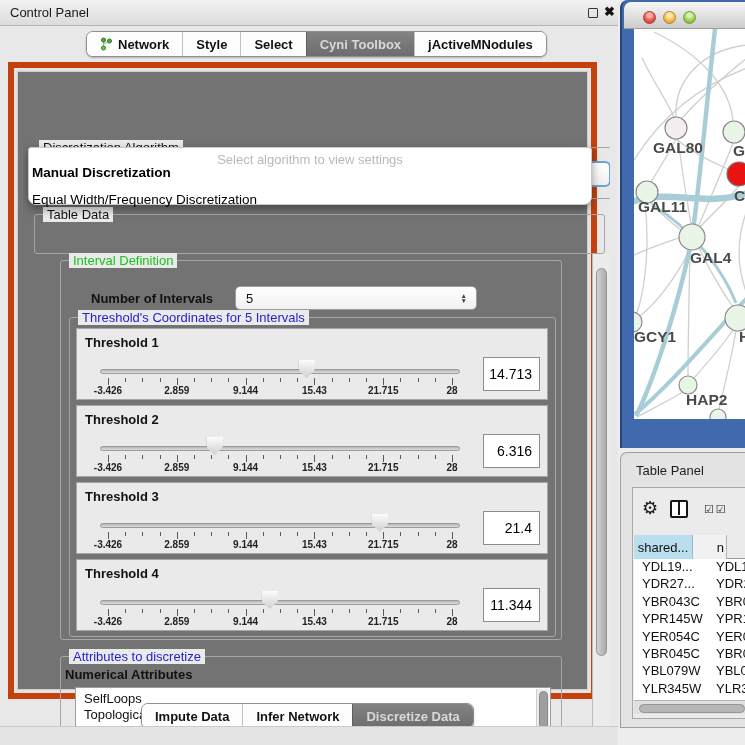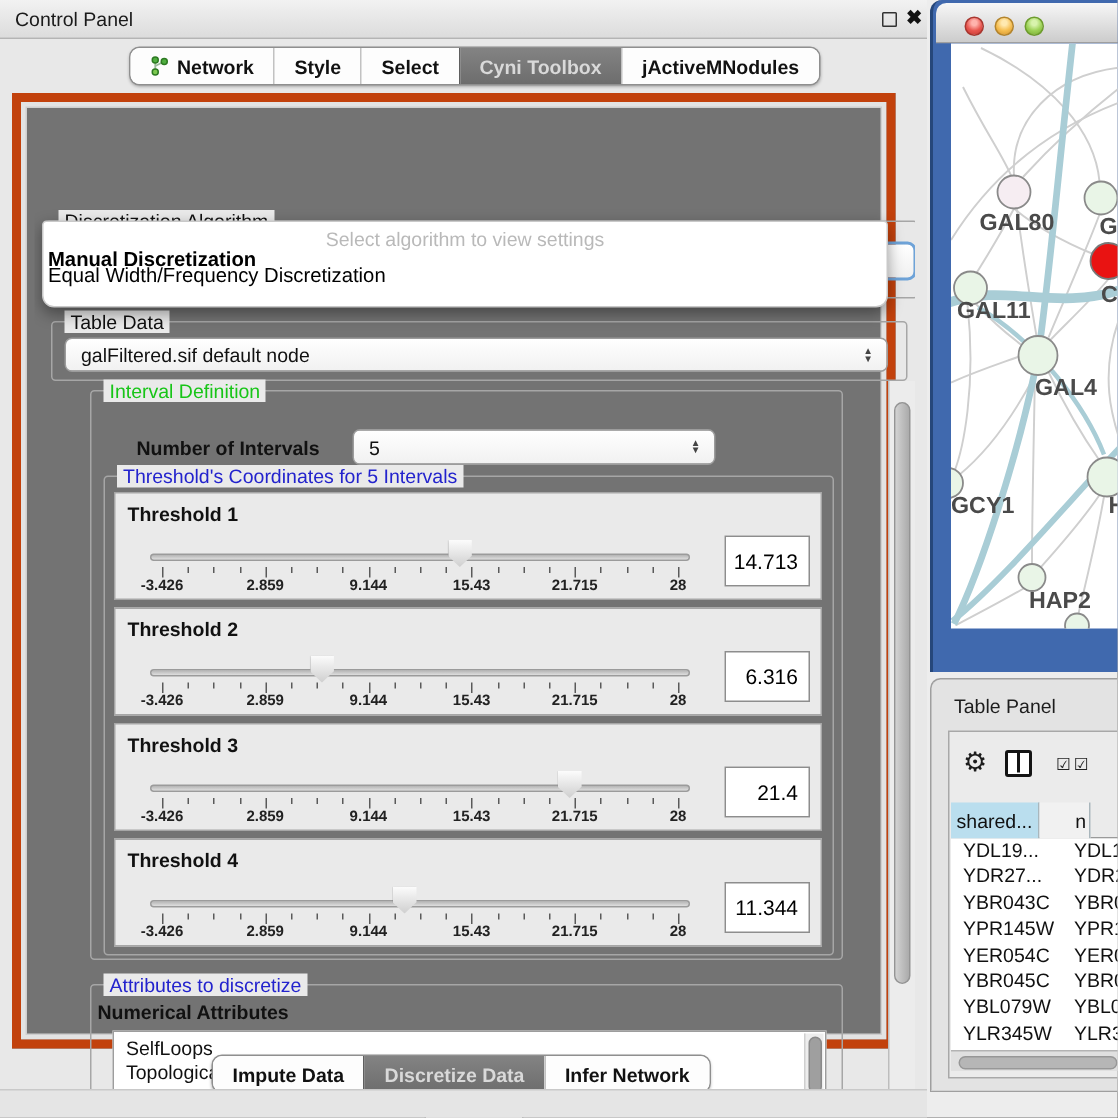--- a/index.html
+++ b/index.html
@@ -161,32 +161,25 @@
     <div class="abs" id="viewport">
 
       <div class="groupbox" id="algo-group" style="left:7px; top:16px; width:582px; height:52px;">
         <span class="grouptitle gt-black">Discretization Algorithm</span>
       </div>
       <div class="abs" id="algo-combo"></div>
 
       <div class="abs" id="algo-popup">
         <div class="prompt">Select algorithm to view settings</div>
         <div class="popup-item bold" style="top:17px;">Manual Discretization</div>
-        <div class="popup-item" style="top:28px;">Equal Width/Frequency Discretization</div>
+        <div class="popup-item" style="top:44px;">Equal Width/Frequency Discretization</div>
       </div>
 
       <div class="groupbox" style="left:11px; top:83px; width:571px; height:40px;">
         <span class="grouptitle gt-black">Table Data</span>
-        <div class="combo" style="left:8px; top:10px; width:549px; height:23px;">
-          <span>galFiltered.sif default node</span>
-          <span class="spinner">
-              <span>▲</span>
-              <span>▼</span>
-            </span>
-        </div>
       </div>
 
       <div class="groupbox" style="left:37px; top:129px; width:502px; height:380px;">
         <span class="grouptitle gt-green">Interval Definition</span>
         <span class="abs" style="left:30px; top:30px; font-size:13px; font-weight:bold; color:#111;">Number of Intervals</span>
         <div class="combo" style="left:174px; top:25px; width:242px; height:24px;">
           <span>5</span>
           <span class="spinner">
               <span>▲</span>
               <span>▼</span>
@@ -350,25 +343,25 @@
       </div>
     </div>
 
     <div class="abs" id="apply-btn">Apply</div>
   </div>
 
   <div class="abs segbar" id="bottom-tabs">
       <div class="seg">
         <span>Impute Data</span>
       </div>
+      <div class="seg">
+        <span>Infer Network</span>
+      </div>
       <div class="seg sel">
         <span>Discretize Data</span>
-      </div>
-      <div class="seg">
-        <span>Infer Network</span>
       </div>
     </div>
   <div class="abs" id="cp-bottom-strip"></div>
 </div>
 
 <div class="abs" id="net-window">
   <div id="net-titlebar">
     <span class="light" id="light-red"></span>
     <span class="light" id="light-yellow"></span>
     <span class="light" id="light-green"></span>

